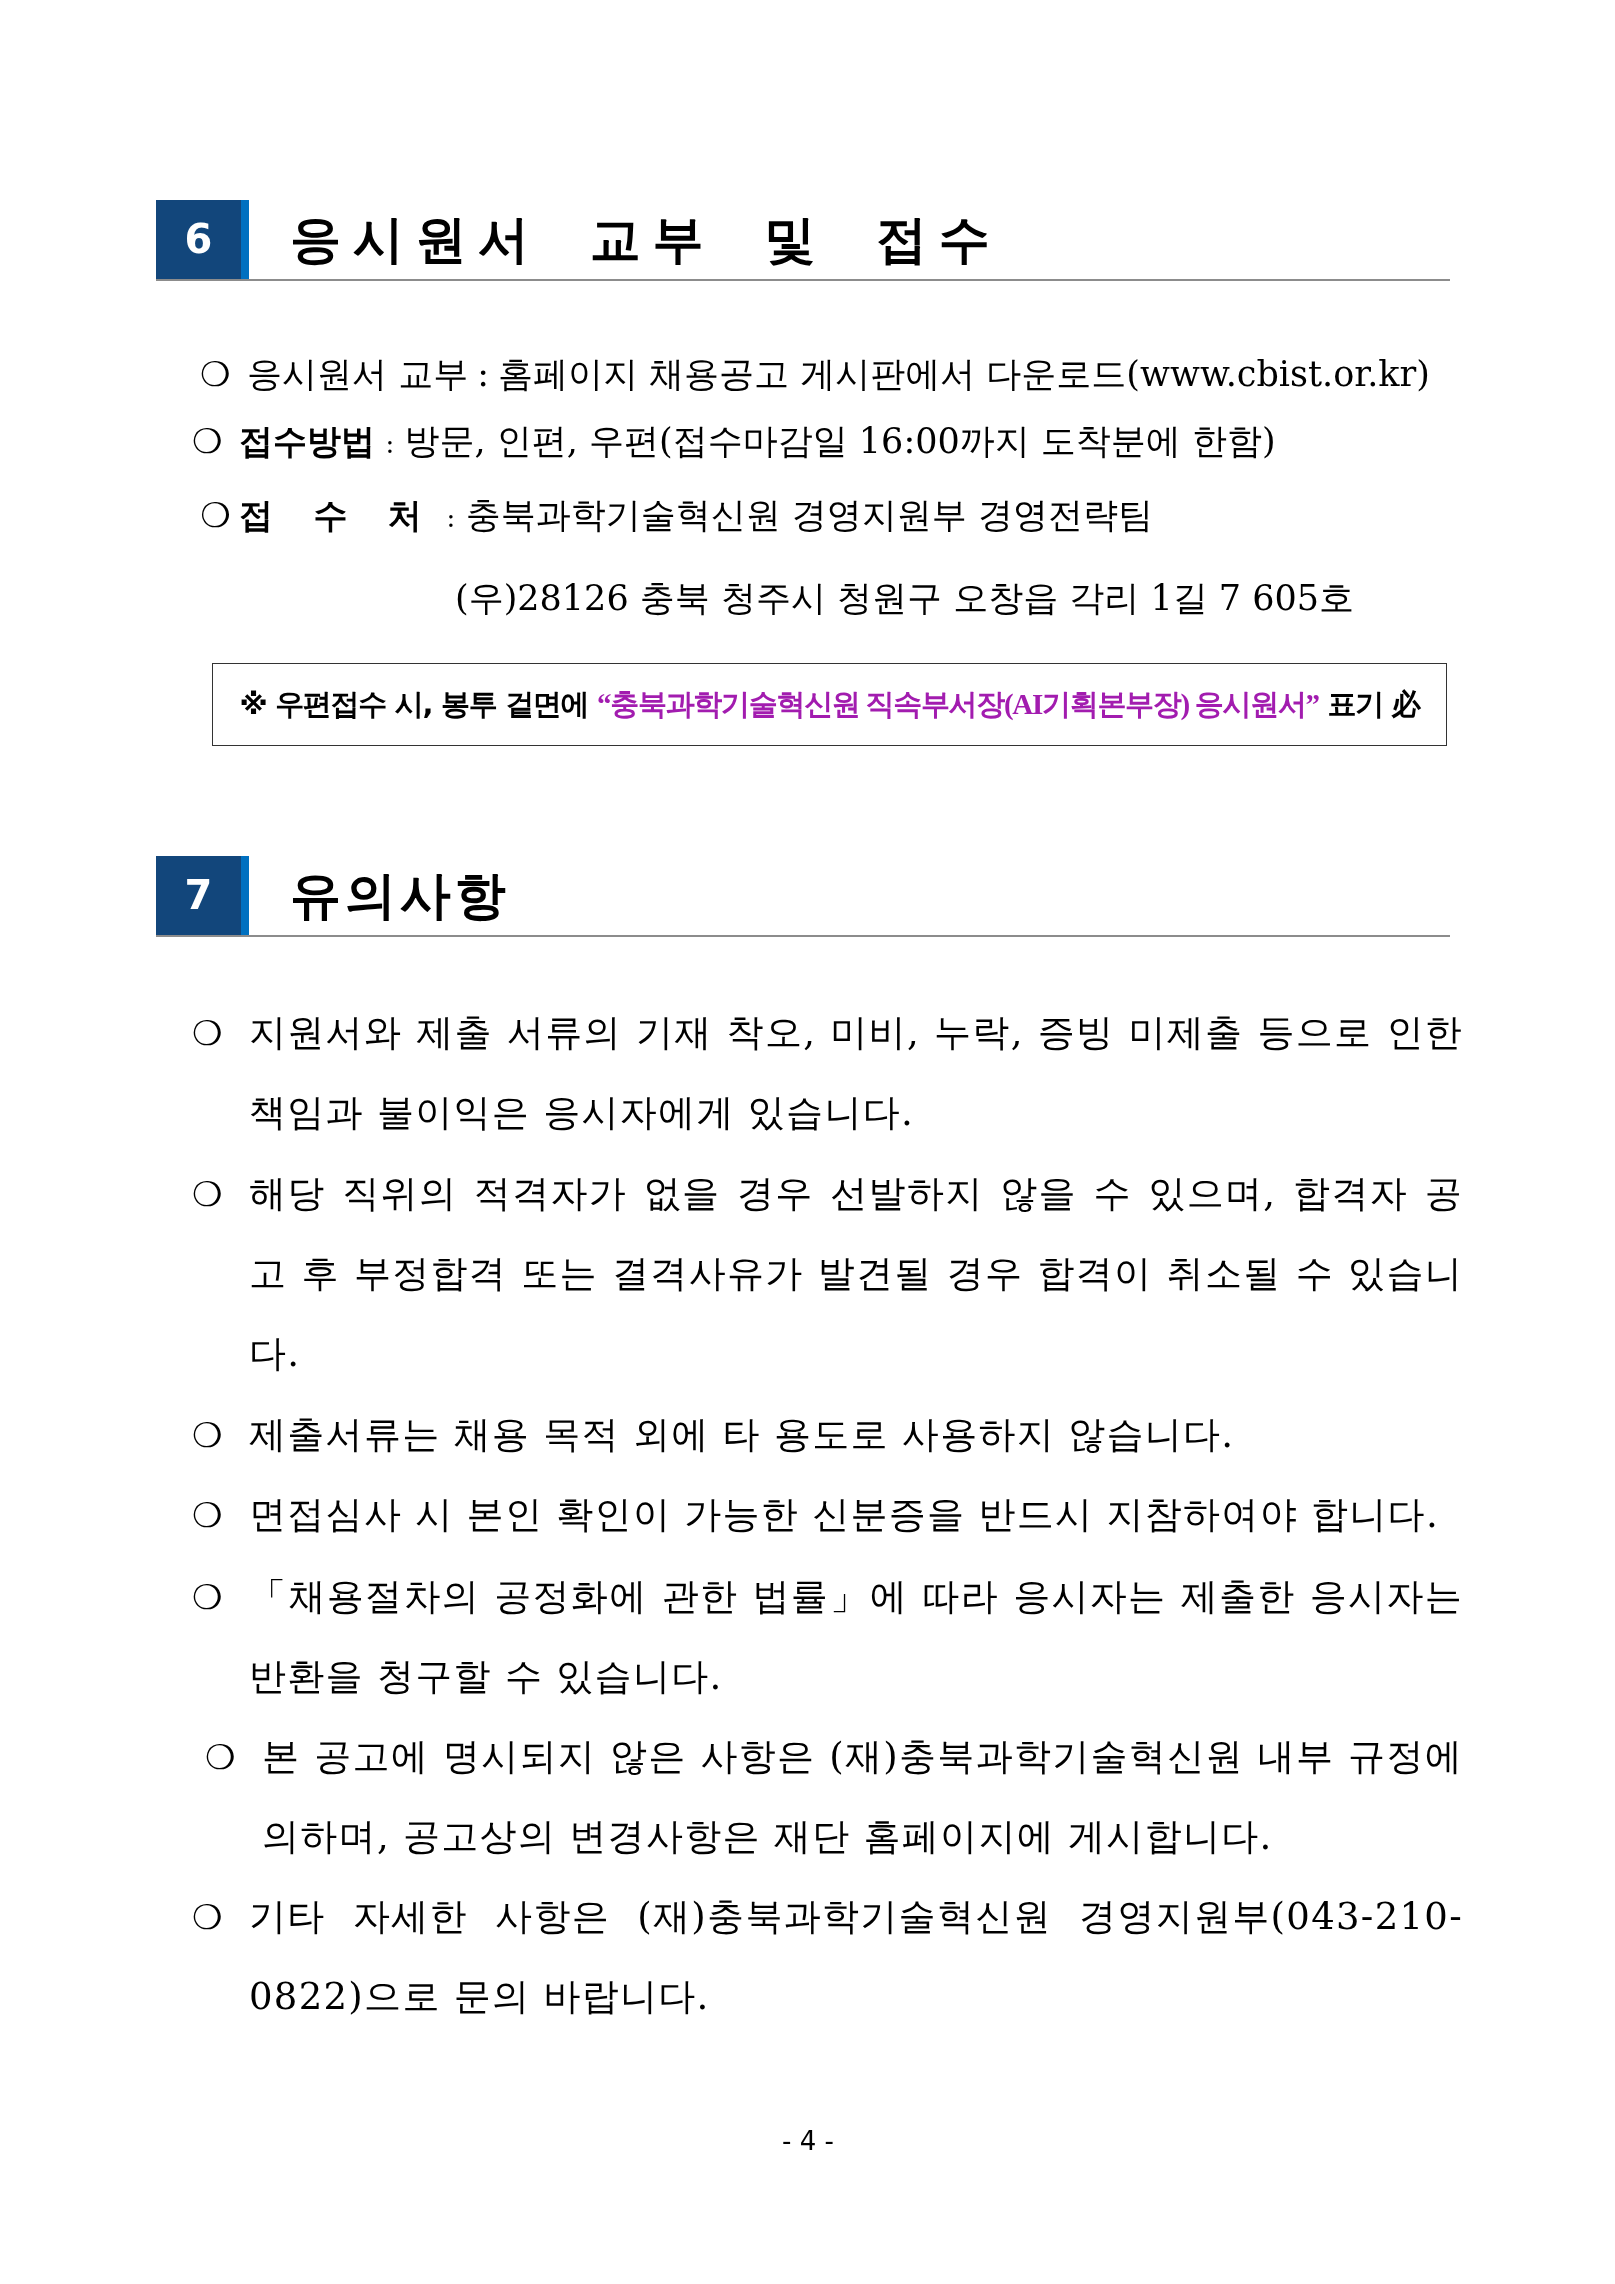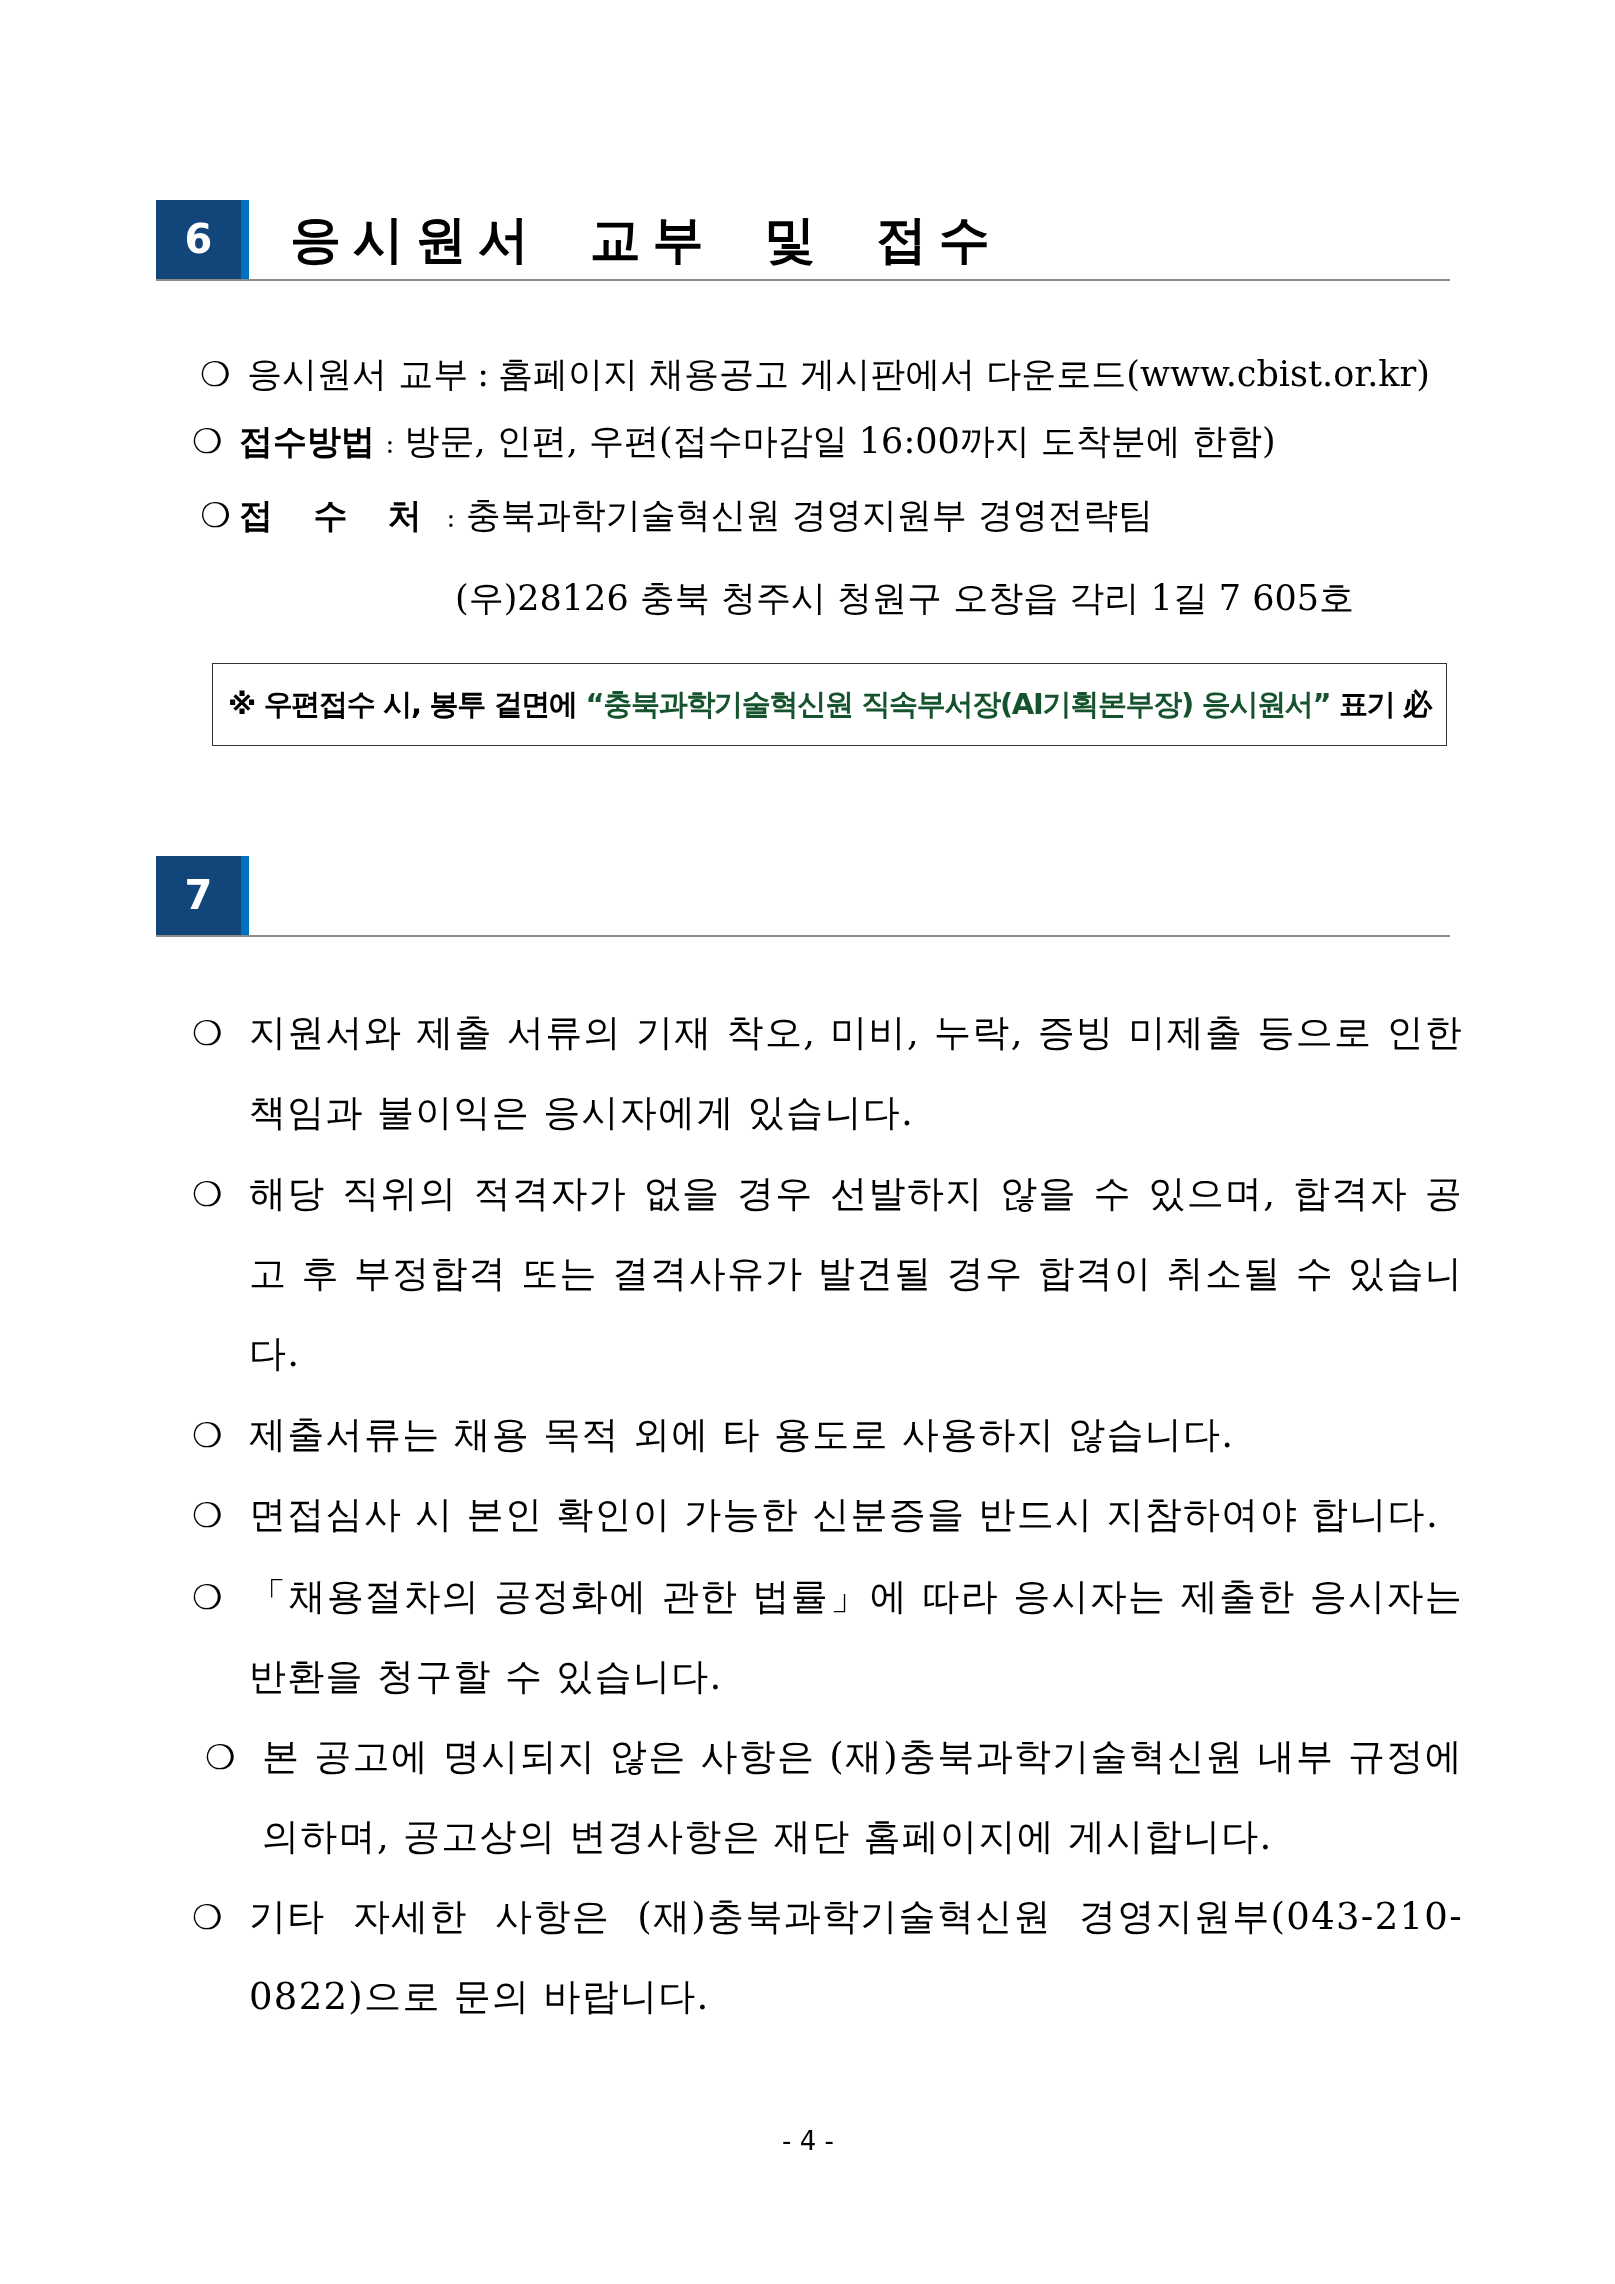--- a/index.html
+++ b/index.html
@@ -32,21 +32,21 @@
   .colon { font-size: 26px; margin: 0 10.4px; }
   .small { font-size: 35px; }
 
   .note-box {
     position: absolute; left: 212px; top: 663px; width: 1235px; height: 83px;
     border: 1.3px solid #333; box-sizing: border-box;
     font-family: "DejaVu Sans", "Liberation Sans", sans-serif; font-weight: bold;
     font-size: 29px; line-height: 80px; text-align: center; white-space: nowrap;
     letter-spacing: -1.3px;
   }
-  .note-blue { color: #14532d; }
+  .note-blue { color: #a21caf; font-family: Liberation Serif, serif; }
 
   .para { position: absolute; left: 192px; width: 1271px; font-size: 37px; line-height: 80px; letter-spacing: 1.3px; }
   .para .bullet { position: absolute; left: 0; top: 0; }
   .para .txt { display: block; padding-left: 57px; text-align: justify; text-align-last: left; }
   .page-num {
     position: absolute; left: 0; width: 1616px; top: 2126px; text-align: center;
     font-family: "DejaVu Sans", sans-serif; font-size: 26px;
   }
 </style>
 </head>
@@ -73,20 +73,21 @@
 
 <div class="line" style="left:455px; top:555px;margin-top:20px;">(우)28126 충북 청주시 청원구 오창읍 각리 1길 7 605호</div>
 
 <div class="note-box">
   <span>※ 우편접수 시, 봉투 겉면에 </span><span class="note-blue">“충북과학기술혁신원 직속부서장(AI기획본부장) 응시원서”</span><span> 표기 必</span>
 </div>
 
 <div class="sec-head" style="top:856px;">
   <div class="sec-num">7</div>
   <div class="sec-stripe"></div>
+  <div class="sec-title">유의사항</div>
   <div class="sec-rule"></div>
 </div>
 
 <div class="para" style="top:993px;">
   <span class="bullet">❍</span>
   <span class="txt">지원서와 제출 서류의 기재 착오, 미비, 누락, 증빙 미제출 등으로 인한 책임과 불이익은 응시자에게 있습니다.</span>
 </div>
 
 <div class="para" style="top:1154px;">
   <span class="bullet">❍</span>

